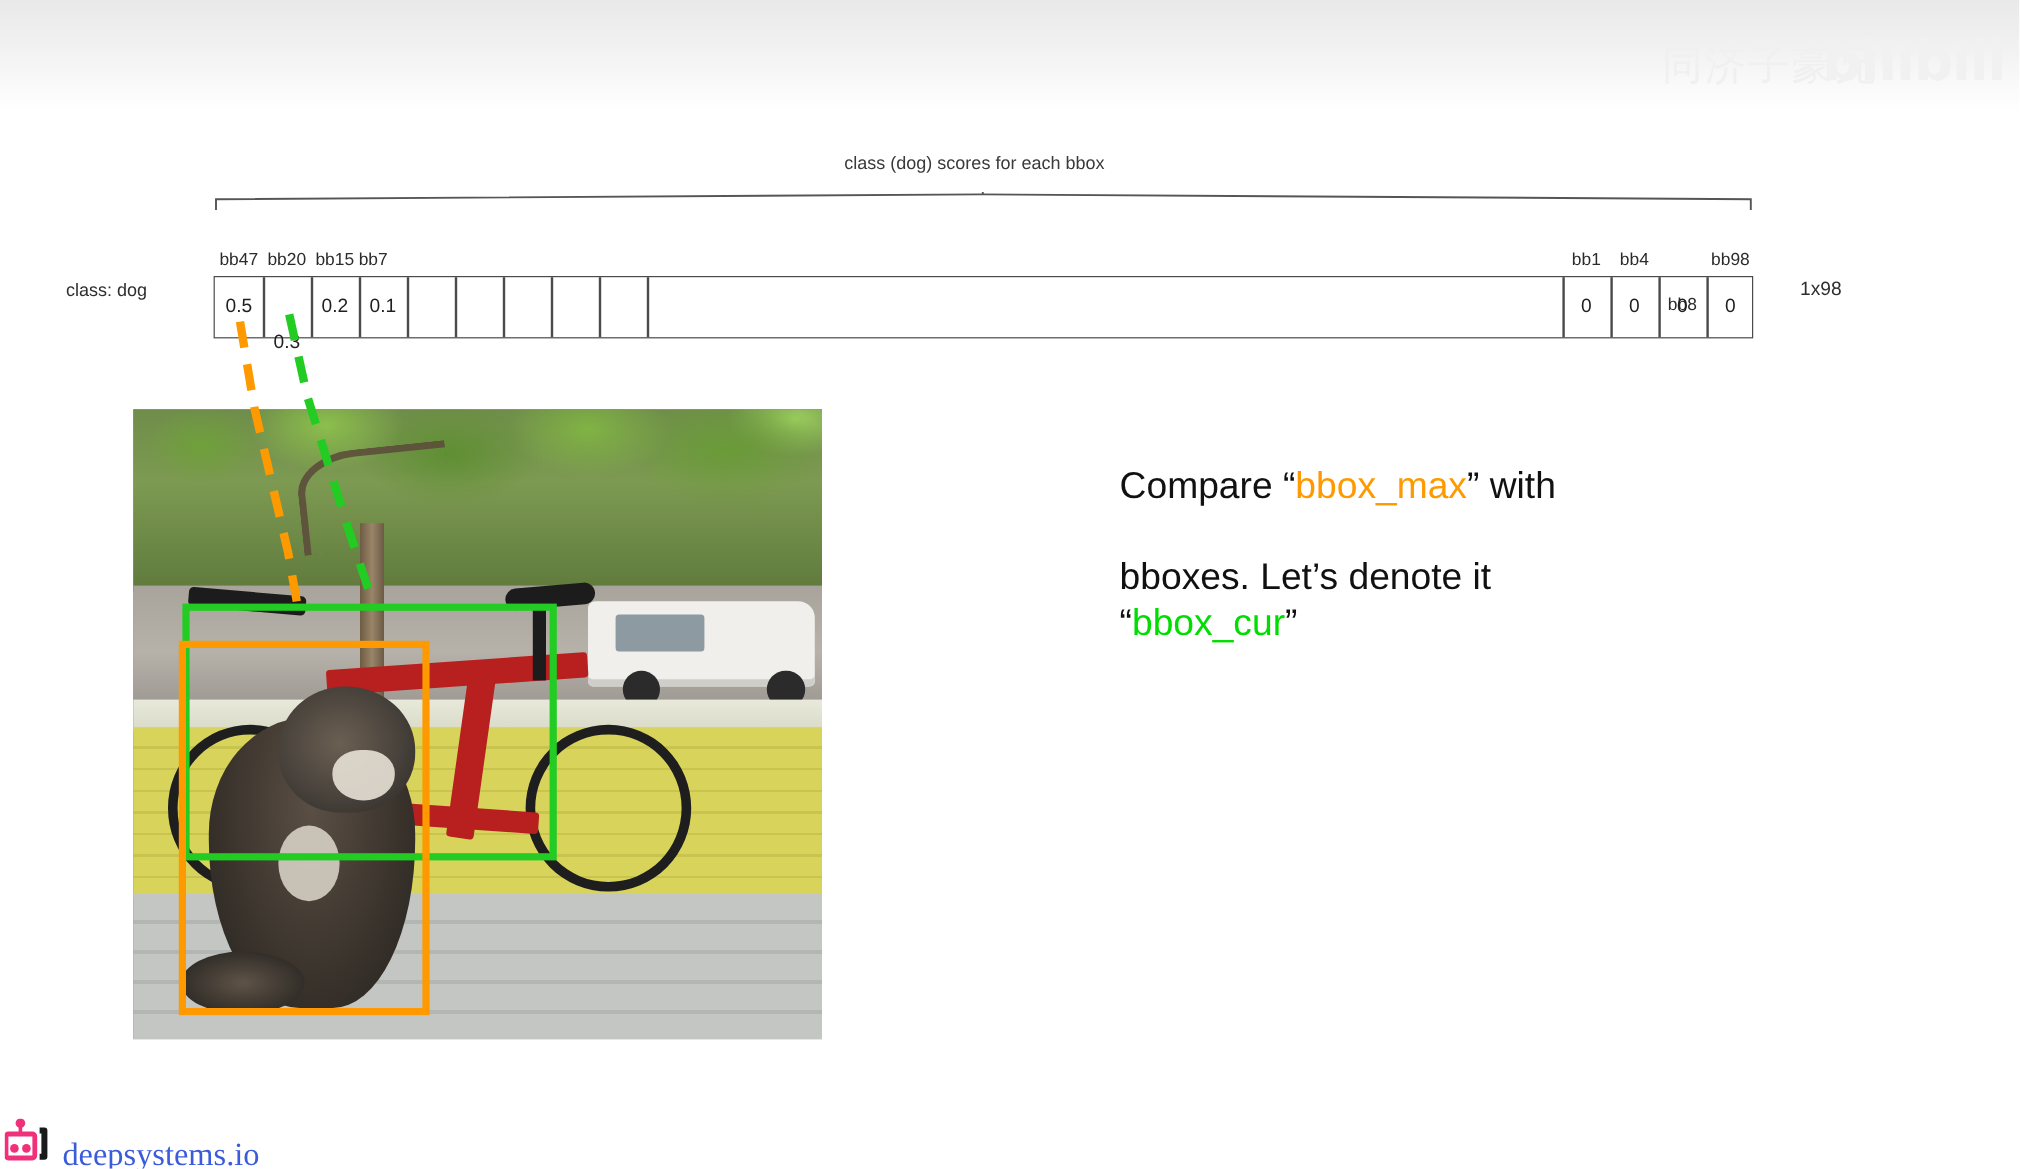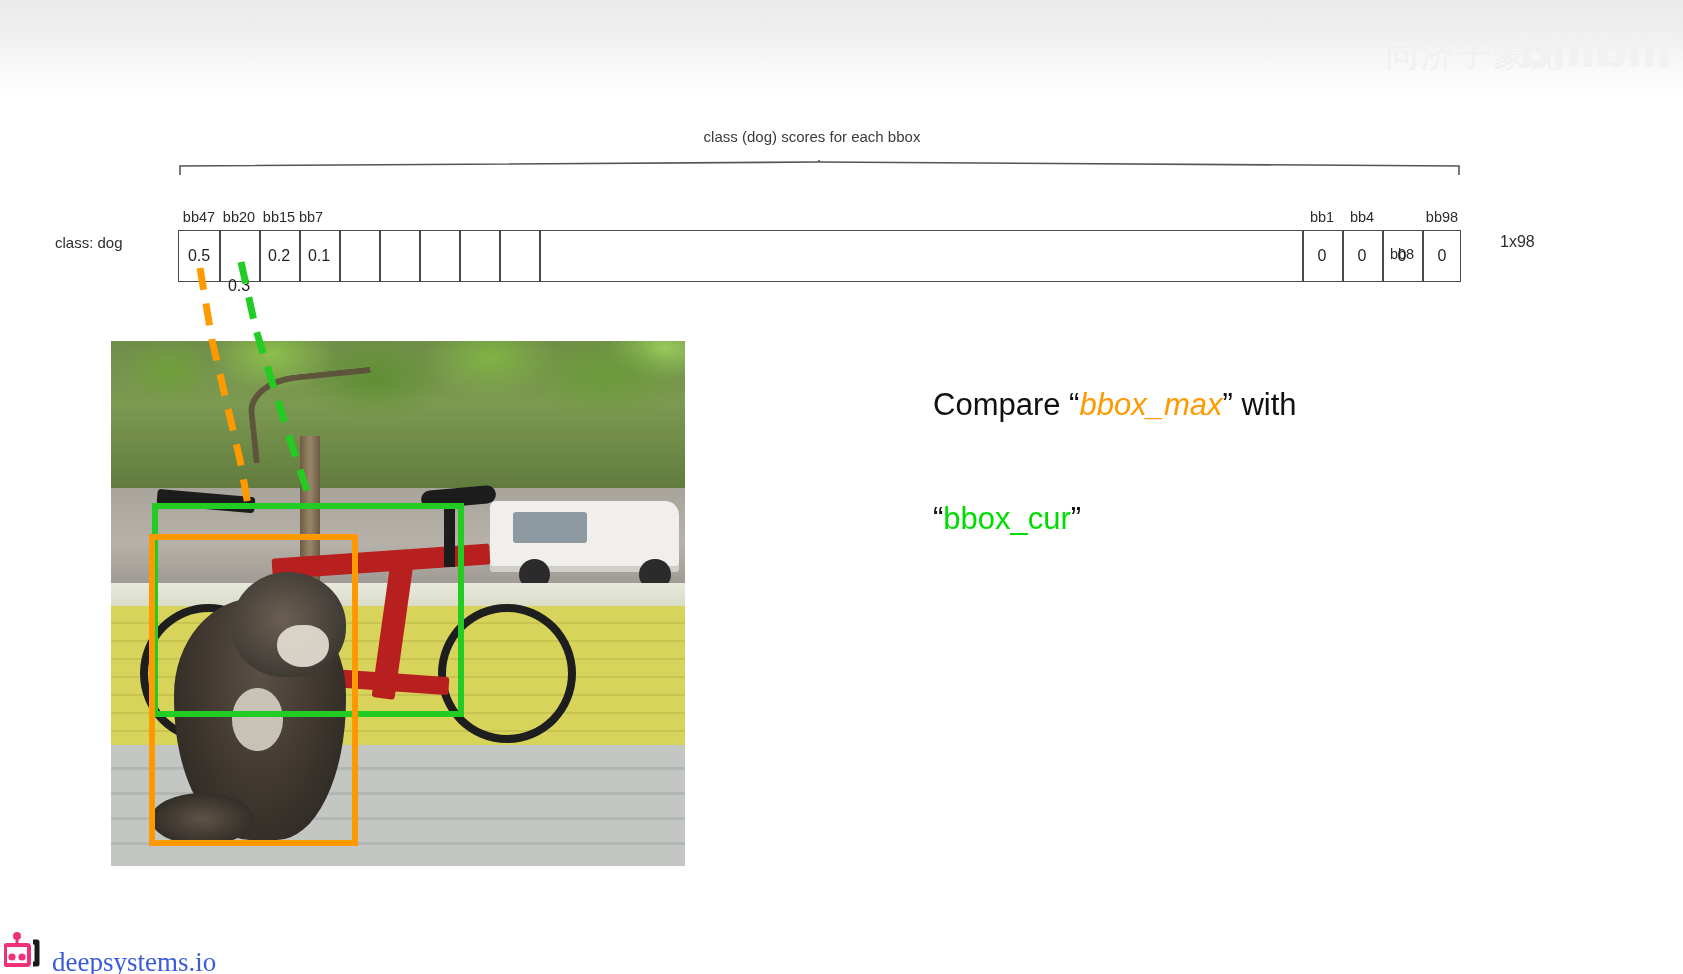--- a/index.html
+++ b/index.html
@@ -208,21 +208,21 @@
   
   #explain {
     position: absolute;
     left: 933px; top: 386px;
     width: 470px;
     font-size: 31px;
     line-height: 38px;
     color: #111111;
     z-index: 3;
   }
-  #explain .hl-orange { color:#ff9900;font-style:italic; }
+  #explain .hl-orange { color:#ff9900; }
   #explain .hl-green  { color:#00dd00; }
 
   
   #logo {
     position: absolute;
     left: 4px; bottom: 2px;
     height: 42px;
     display: flex;
     align-items: flex-end;
     gap: 6px;
@@ -325,21 +325,21 @@
     <div class="dogmuz"></div>
     <div class="dogchest"></div>
   </div>
 
   <div class="bbox" id="bbox-green" style="border-color: rgb(34, 204, 34);"></div>
   <div class="bbox" id="bbox-orange" style="border-color: rgb(255, 153, 0);"></div>
 
   <div id="explain">
     <span>Compare “</span><span class="hl-orange">bbox_max</span><span>” with</span><br>
     <br>
-    <br>
+    <span>bboxes. Let’s denote it</span><br>
     <span>“</span><span class="hl-green">bbox_cur</span><span>”</span>
   </div>
 
   <div id="logo">
     <svg width="42" height="40" viewBox="0 0 42 40">
       <circle cx="13" cy="4" r="4" fill="#f0307a"></circle>
       <line x1="13" y1="7" x2="13" y2="13" stroke="#f0307a" stroke-width="3"></line>
       <rect x="1" y="13" width="24" height="20" rx="2" fill="none" stroke="#f0307a" stroke-width="4"></rect>
       <circle cx="8" cy="25" r="3.6" fill="#f0307a"></circle>
       <circle cx="18" cy="25" r="3.6" fill="#f0307a"></circle>

